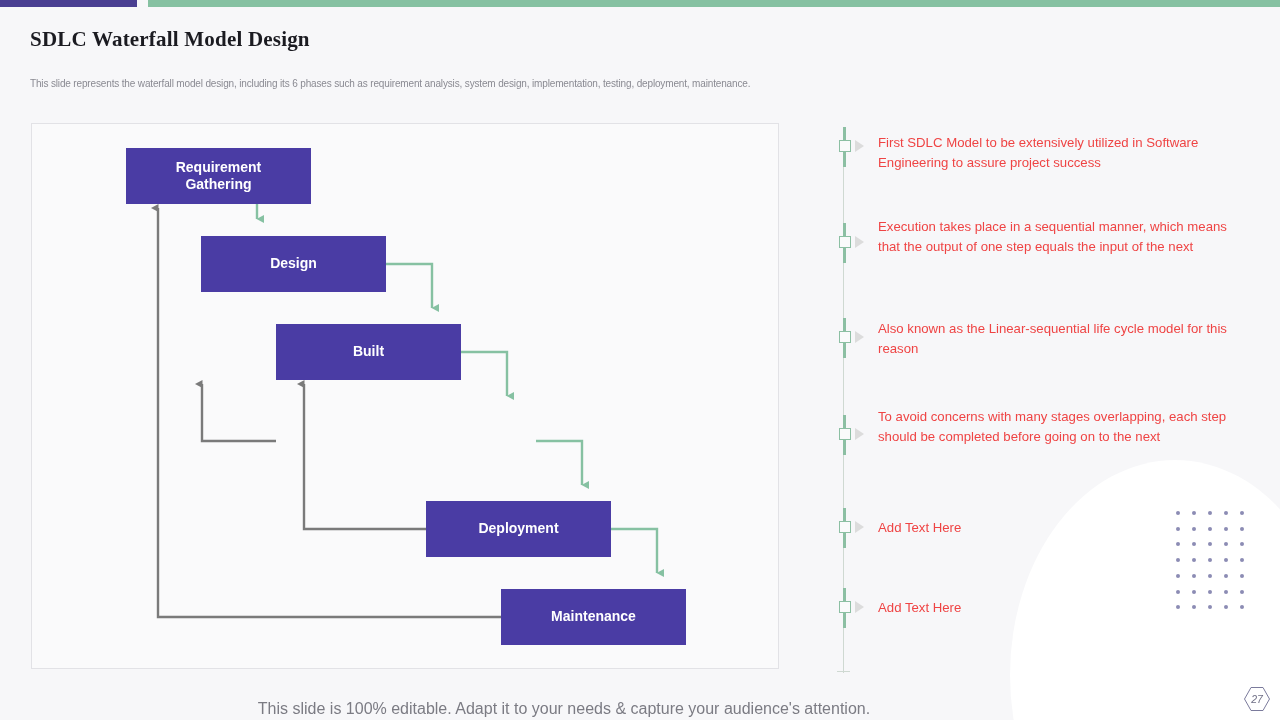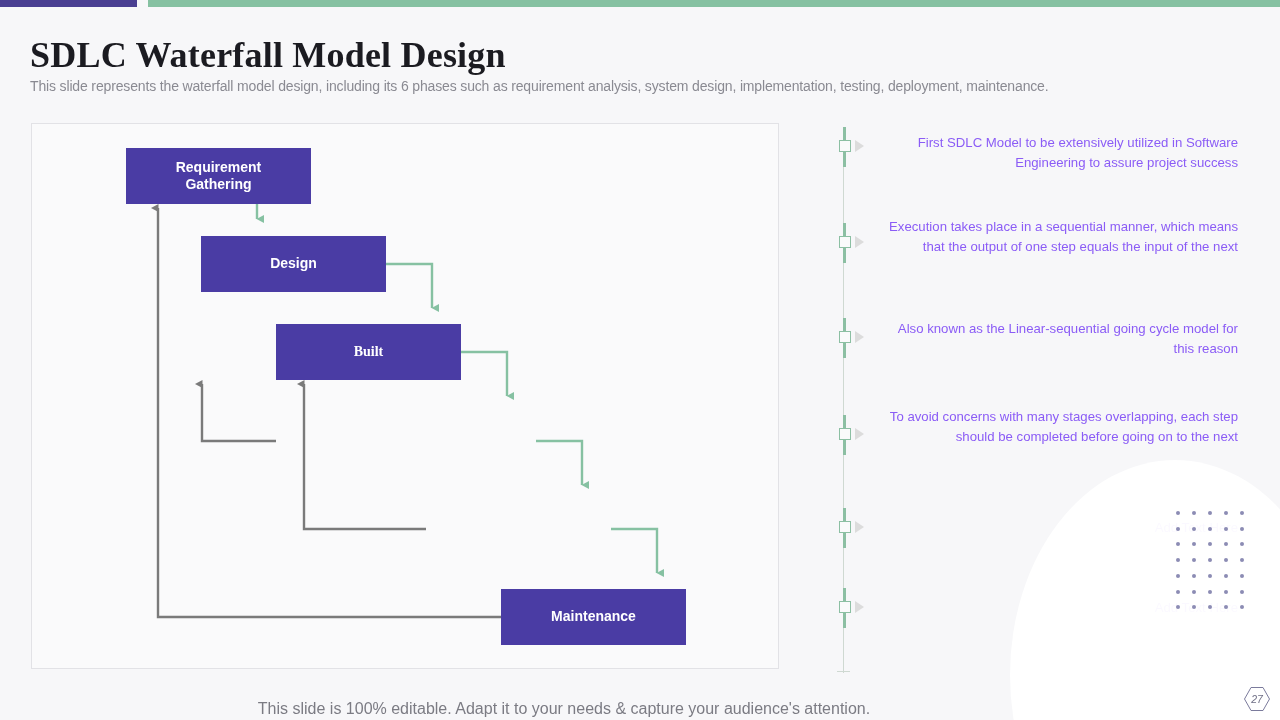--- a/index.html
+++ b/index.html
@@ -35,33 +35,33 @@
     left: 148px; top: 0;
     width: 1132px;
     height: 7px;
     background: #86c1a2;
   }
 
   
   .page-title {
     position: absolute;
     left: 30px;
-    top: 34px;
+    top: 27px;
     font-family: "Liberation Serif", serif;
     font-weight: bold;
-    font-size: 36px;
+    font-size: 21px;
     color: #1b1b21;
     letter-spacing: 0.2px;
     white-space: nowrap;
   }
   .page-subtitle {
     position: absolute;
     left: 30px;
     top: 78px;
-    font-size: 14px;
+    font-size: 10px;
     color: #8a8a92;
     white-space: nowrap;
     letter-spacing: -0.15px;
   }
 
   
   .diagram-panel {
     position: absolute;
     left: 31px;
     top: 123px;
@@ -153,23 +153,22 @@
     height: 0;
     border-top: 6px solid transparent;
     border-bottom: 6px solid transparent;
     border-left: 9px solid #dcdcdc;
   }
   .tl-text {
     position: absolute;
     left: 58px;
     width: 360px;
     font-size: 13.2px;
-    color: #8b5cf6;
+    color: #ef4444;
     line-height: 1.48;
-    text-align: right;
   }
 
   
   .swoosh {
     position: absolute;
     right: -60px;
     bottom: -170px;
     width: 330px;
     height: 430px;
     border-radius: 50%;
@@ -265,25 +264,28 @@
   <div class="wf-box" style="left:94px; top:24px; width:185px; height:56px;">
     <span>
       <span>Requirement</span><br><span>Gathering</span>
     </span>
   </div>
 
   <div class="wf-box" style="left:169px; top:112px; width:185px; height:56px;">
     <span>Design</span>
   </div>
 
-  <div class="wf-box" style="left:244px; top:200px; width:185px; height:56px;font-family:Liberation Serif, serif;">
+  <div class="wf-box" style="left:244px; top:200px; width:185px; height:56px;">
     <span>Built</span>
   </div>
 
 
+  <div class="wf-box" style="left:394px; top:377px; width:185px; height:56px;">
+    <span>Deployment</span>
+  </div>
 
   <div class="wf-box" style="left:469px; top:465px; width:185px; height:56px;align-items:center;">
     <span>Maintenance</span>
   </div>
 </div>
 
 <div class="timeline">
   <div class="timeline-axis"></div>
   <div class="timeline-foot"></div>
 
@@ -304,21 +306,21 @@
     </div>
     <div class="tl-text" style="top:-6px;">Execution takes place in a sequential manner, which means that the output of one step equals the input of the next</div>
   </div>
 
   <div class="tl-item" style="top:198px;">
     <div class="tl-marker">
       <span class="bar"></span>
       <span class="sq"></span>
       <span class="tri"></span>
     </div>
-    <div class="tl-text" style="top:1px;">Also known as the Linear-sequential going cycle model for this reason</div>
+    <div class="tl-text" style="top:1px;">Also known as the Linear-sequential life cycle model for this reason</div>
   </div>
 
   <div class="tl-item" style="top:295px;">
     <div class="tl-marker">
       <span class="bar"></span>
       <span class="sq"></span>
       <span class="tri"></span>
     </div>
     <div class="tl-text" style="top:-8px;">To avoid concerns with many stages overlapping, each step should be completed before going on to the next</div>
   </div>

